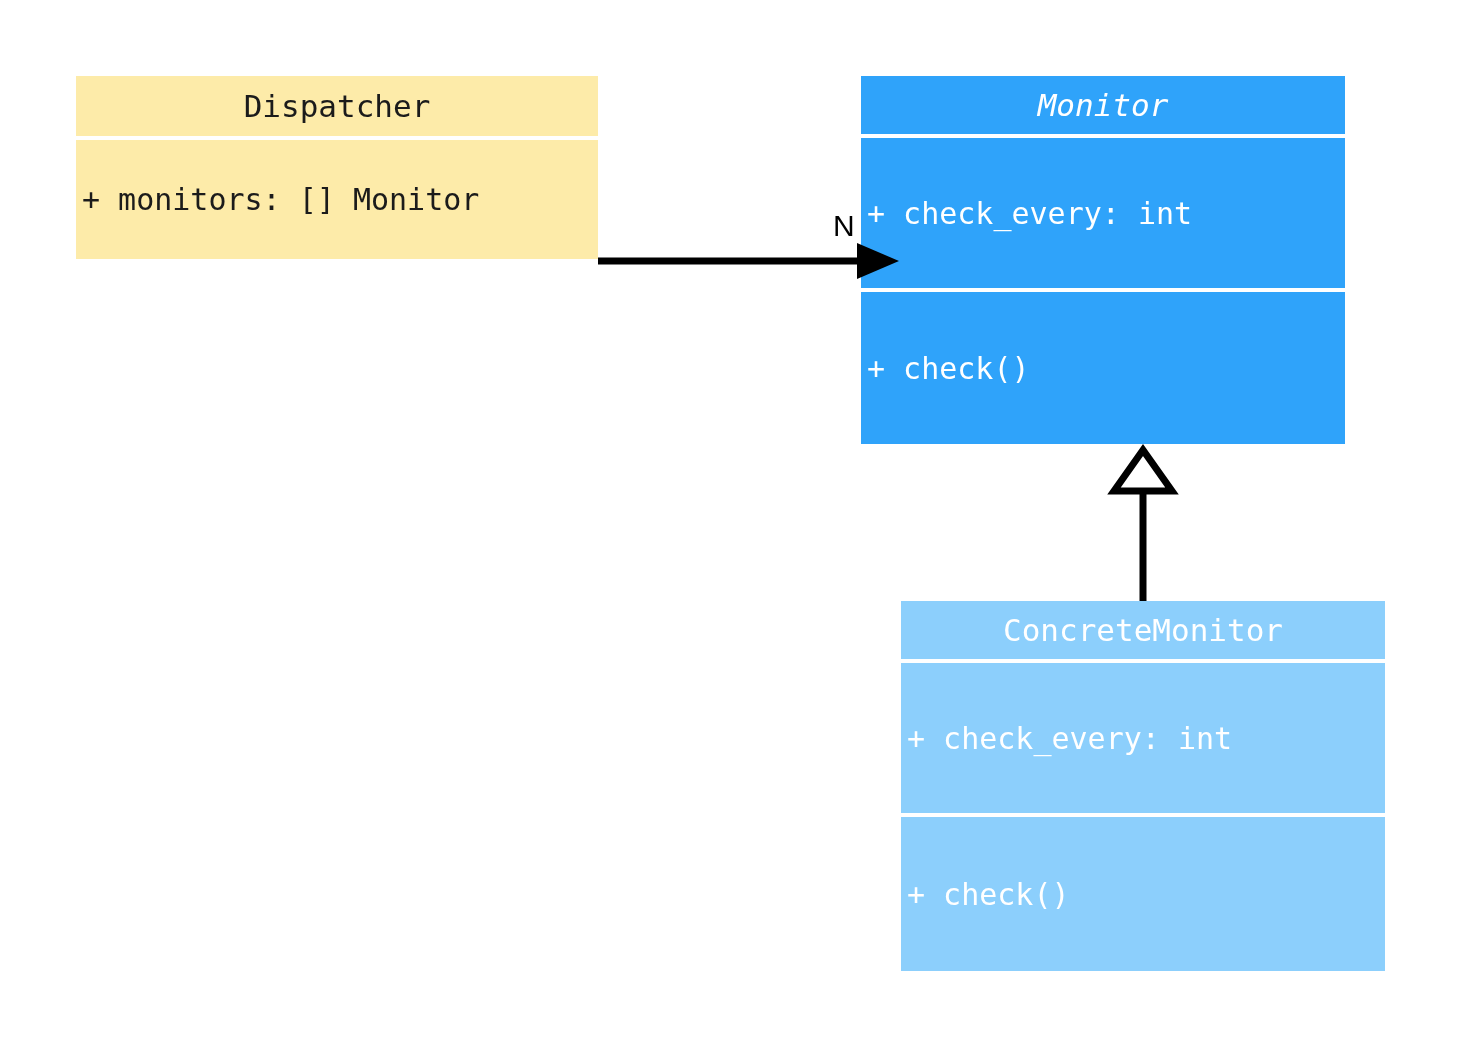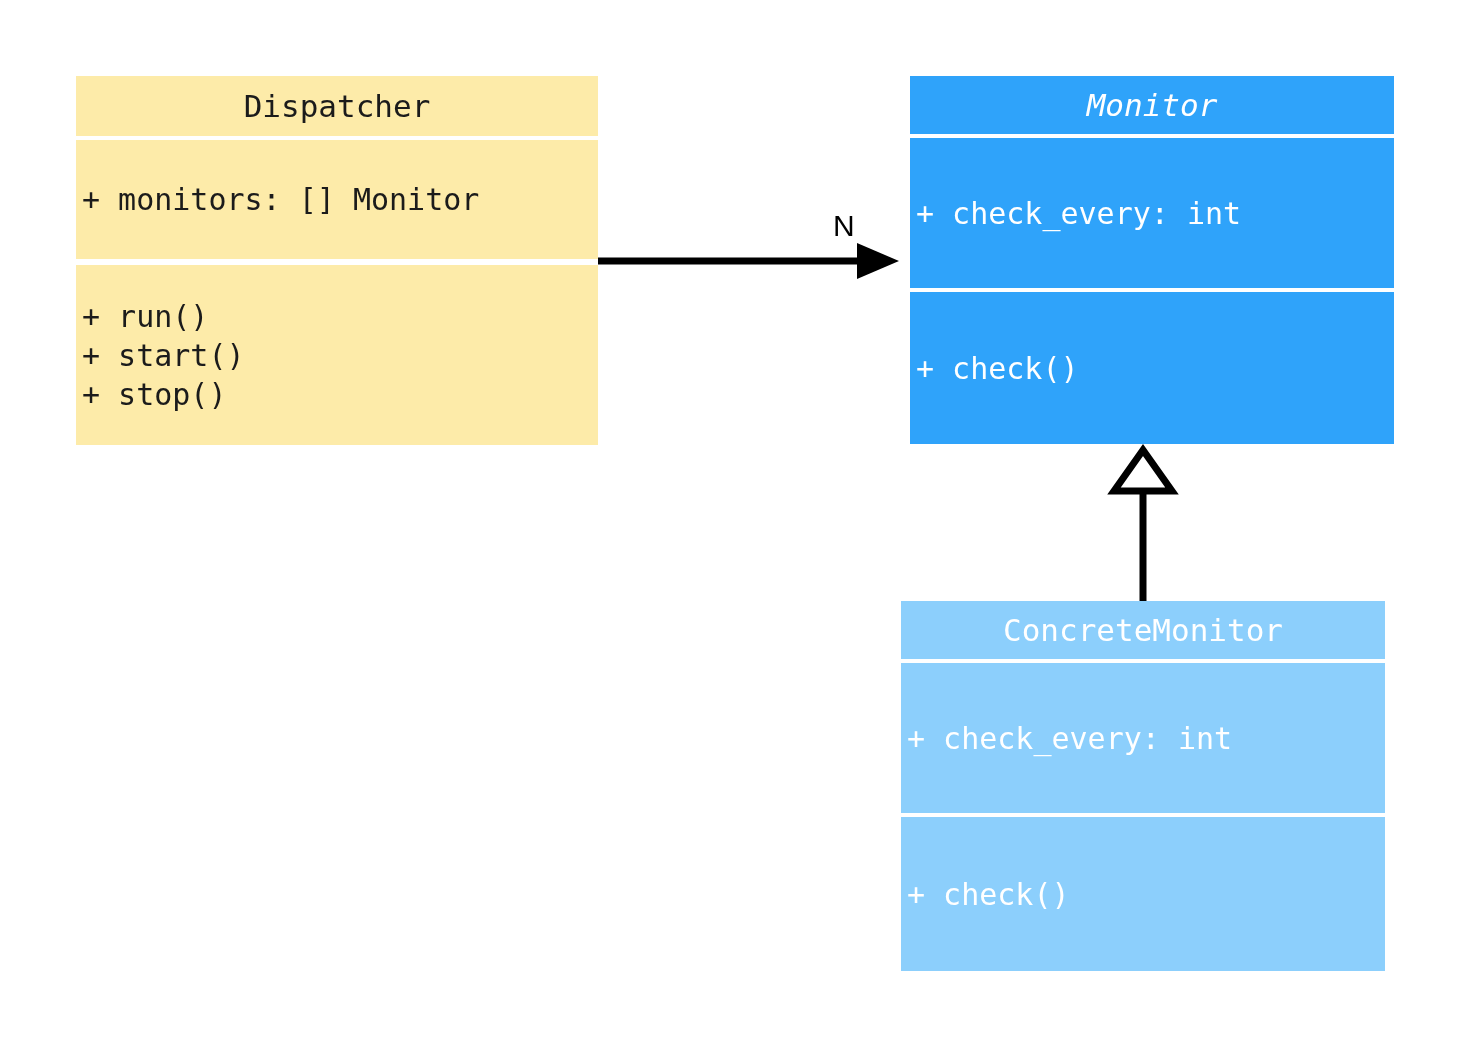--- a/index.html
+++ b/index.html
@@ -92,28 +92,23 @@
 
   <div class="uml-class theme-yellow" style="left:76px; top:76px; width:522px; height:369px;">
     <div class="compartment title" style="height:60px;">
       <span class="title-text">Dispatcher</span>
     </div>
     <div style="height:4px;"></div>
     <div class="compartment body" style="height:119px;">
       <div class="member-line">+ monitors: [] Monitor</div>
     </div>
     <div style="height:6px;"></div>
-    <div class="compartment body" style="height:180px;">
-      <div class="member-line">+ run()</div>
-      <div class="member-line">+ start()</div>
-      <div class="member-line">+ stop()</div>
-    </div>
   </div>
 
-  <div class="uml-class theme-blue" style="left:910px; top:76px; width:484px; height:368px;">
+  <div class="uml-class theme-blue" style="left:861px; top:76px; width:484px; height:368px;">
     <div class="compartment title" style="height:58px;">
       <span class="title-text abstract">Monitor</span>
     </div>
     <div style="height:4px;"></div>
     <div class="compartment body" style="height:150px;">
       <div class="member-line">+ check_every: int</div>
     </div>
     <div style="height:4px;"></div>
     <div class="compartment body" style="height:152px;">
       <div class="member-line">+ check()</div>

